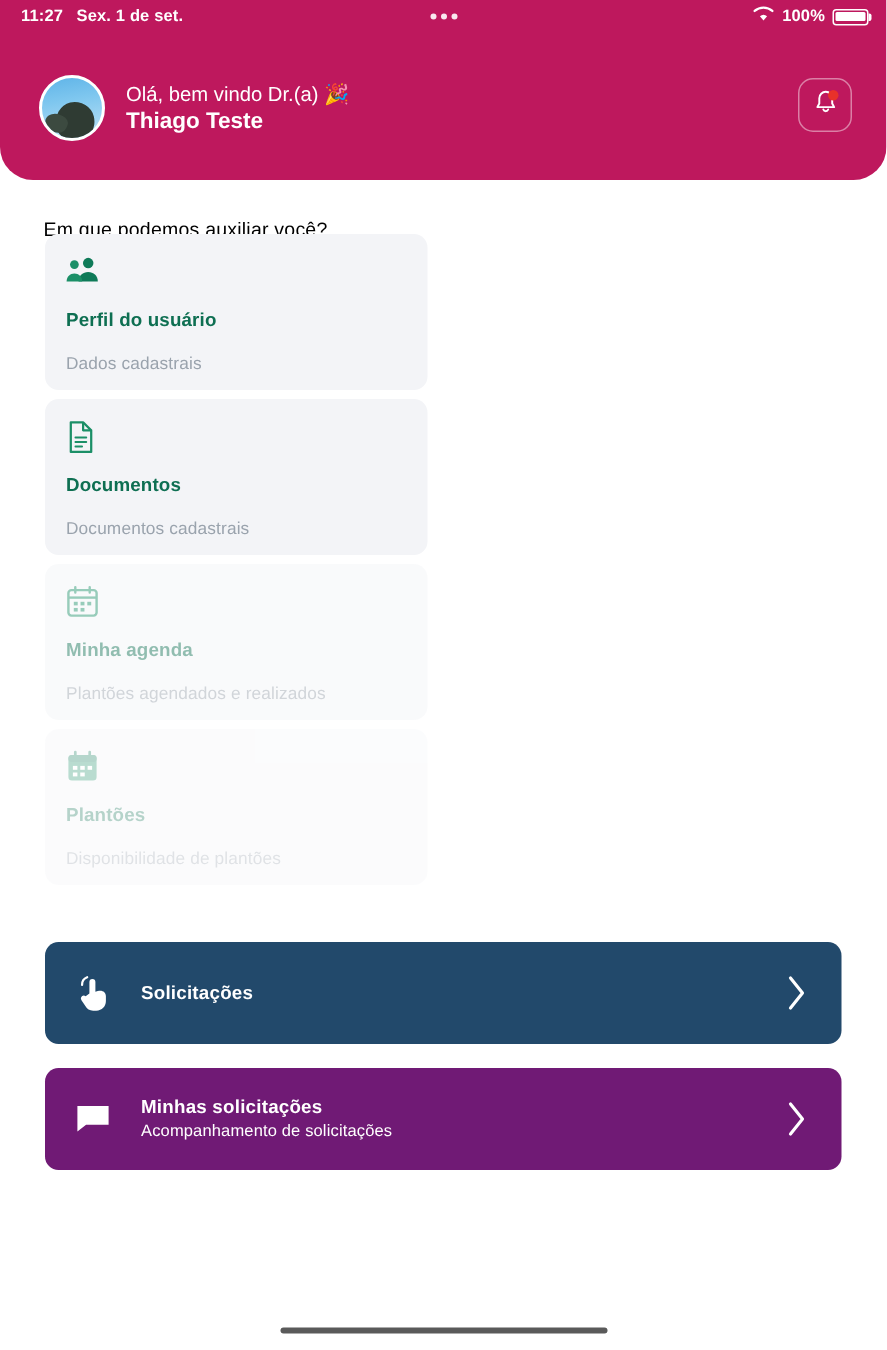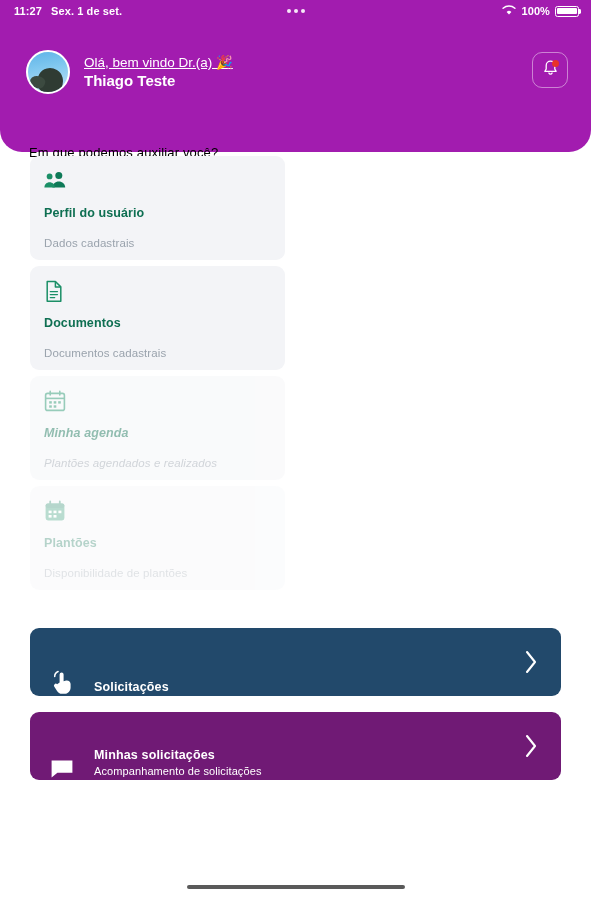--- a/index.html
+++ b/index.html
@@ -6,22 +6,22 @@
   html,body { width:591px; height:900px; }
   body {
     background:#ffffff;
     font-family:"Liberation Sans", sans-serif;
     overflow:hidden;
     position:relative;
   }
 
   
   .header{
-    position:absolute; top:0; left:0; width:591px; height:152px;
-    background:#a21caf;
+    position:absolute; top:0; left:0; width:591px; height:120px;
+    background:#be185d;
     border-bottom-left-radius:22px;
     border-bottom-right-radius:22px;
   }
   .statusbar{
     position:absolute; top:0; left:0; width:591px; height:22px;
     display:flex; align-items:center;
     color:#ffffff; font-size:11px; font-weight:bold;
     letter-spacing:.1px;
   }
   .sb-left{ display:flex; align-items:center; gap:9px; margin-left:14px; }
@@ -57,21 +57,21 @@
     position:absolute; left:9px; bottom:-2px; width:26px; height:26px;
     background:#2f3b33; border-radius:48% 52% 44% 56% / 56% 48% 52% 44%;
     transform:rotate(-12deg);
   }
   .avatar .blob2{
     position:absolute; left:2px; bottom:4px; width:15px; height:12px;
     background:#3c4a40; border-radius:60% 40% 50% 50%;
     transform:rotate(24deg);
   }
   .greet-text{ margin-left:14px; color:#ffffff; line-height:1.28; }
-  .greet-line1{ font-size:13.5px; font-weight:400;text-decoration:underline; }
+  .greet-line1{ font-size:13.5px; font-weight:400; }
   .greet-line2{ font-size:15px; font-weight:bold; }
 
   .bell-btn{
     position:absolute; top:52px; right:23px;
     width:36px; height:36px; border-radius:10px;
     border:1.3px solid rgba(255,255,255,.45);
     display:flex; align-items:center; justify-content:center;
   }
   .bell-dot{
     position:absolute; top:7px; right:8px;
@@ -92,27 +92,27 @@
   }
   .card .c-icon{ height:24px; display:flex; align-items:flex-start; }
   .card .c-title{
     position:absolute; left:14px; top:50px;
     font-size:12.5px; font-weight:bold; color:#0e6f52; letter-spacing:.1px;
   }
   .card .c-sub{
     position:absolute; left:14px; top:81px;
     font-size:11.5px; color:#9aa3ad; letter-spacing:.1px;
   }
-  .card.faded-1{ opacity:.45;font-style:italic; }
+  .card.faded-1{ opacity:.45; }
   .card.faded-2{ opacity:.30; }
 
   
   .banner{
     position:absolute; left:30px; width:531px; height:68px;
-    border-radius:9px; display:flex; align-items:flex-end; padding-left:20px;
+    border-radius:9px; display:flex; align-items:center; padding-left:20px;
   }
   .banner.blue{ top:628px; background:#22496b; }
   .banner.green{ top:712px; background:#701a75; }
   .banner .b-icon{ width:34px; flex:none; display:flex; align-items:center; }
   .banner .b-text{ margin-left:10px; color:#ffffff; line-height:1.45; }
   .banner .b-title{ font-size:12.5px; font-weight:bold; letter-spacing:.15px; }
   .banner .b-sub{ font-size:11px; font-weight:400; letter-spacing:.1px; }
   .banner .chevron{
     position:absolute; right:22px; top:50%; transform:translateY(-50%);
     display:flex; align-items:center;

